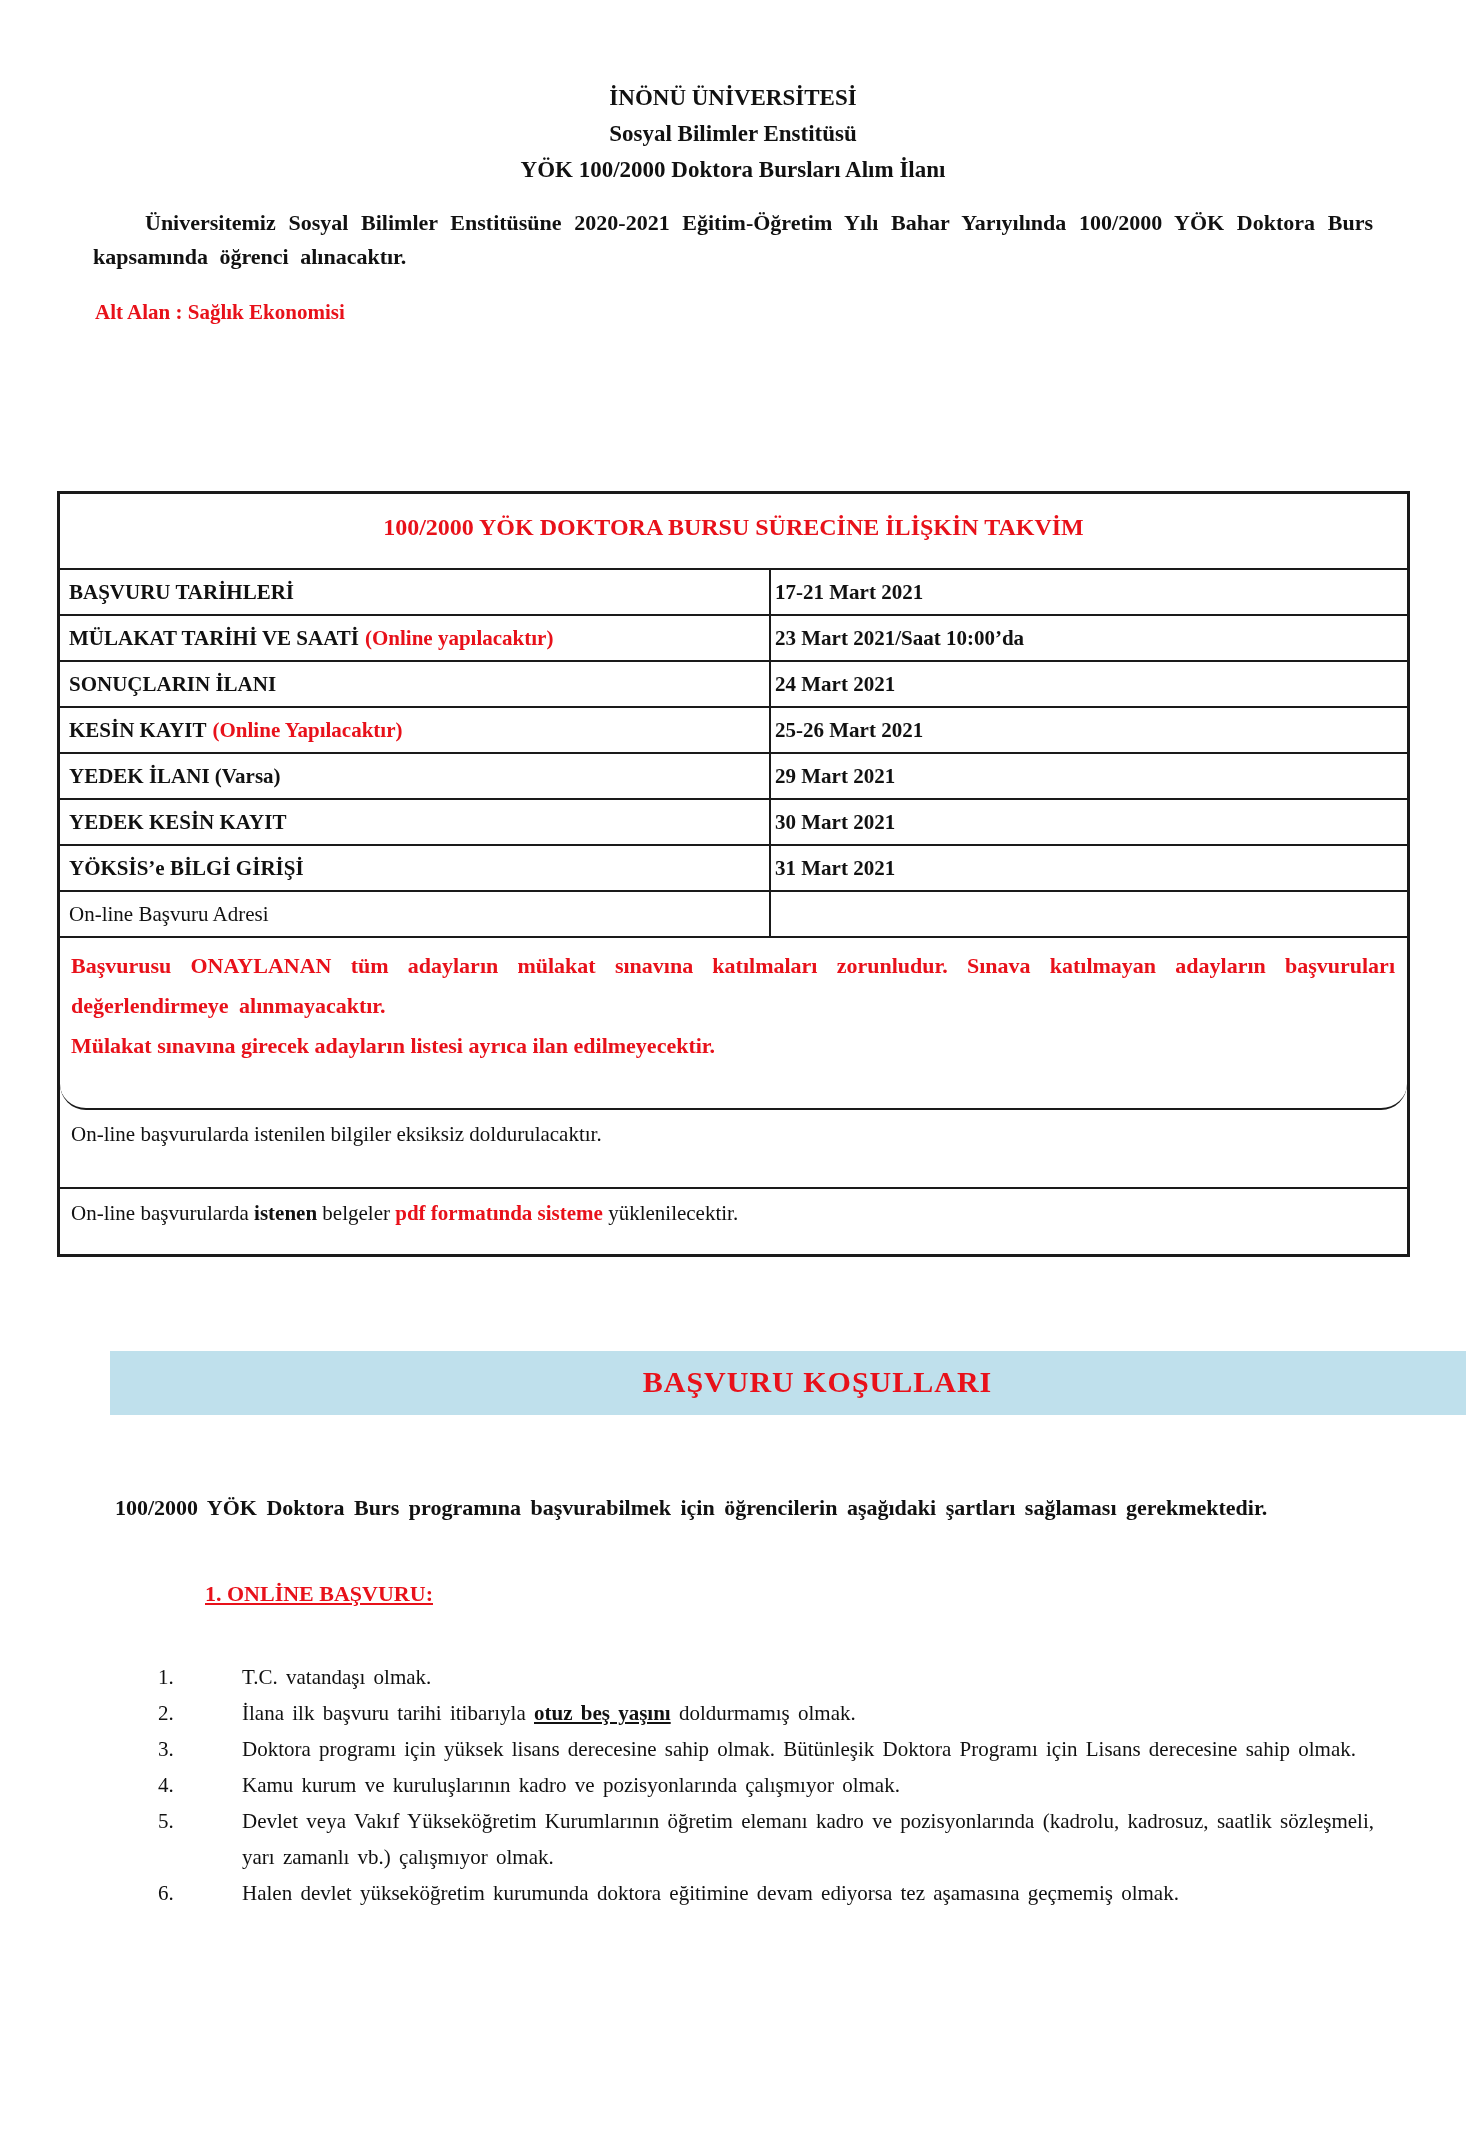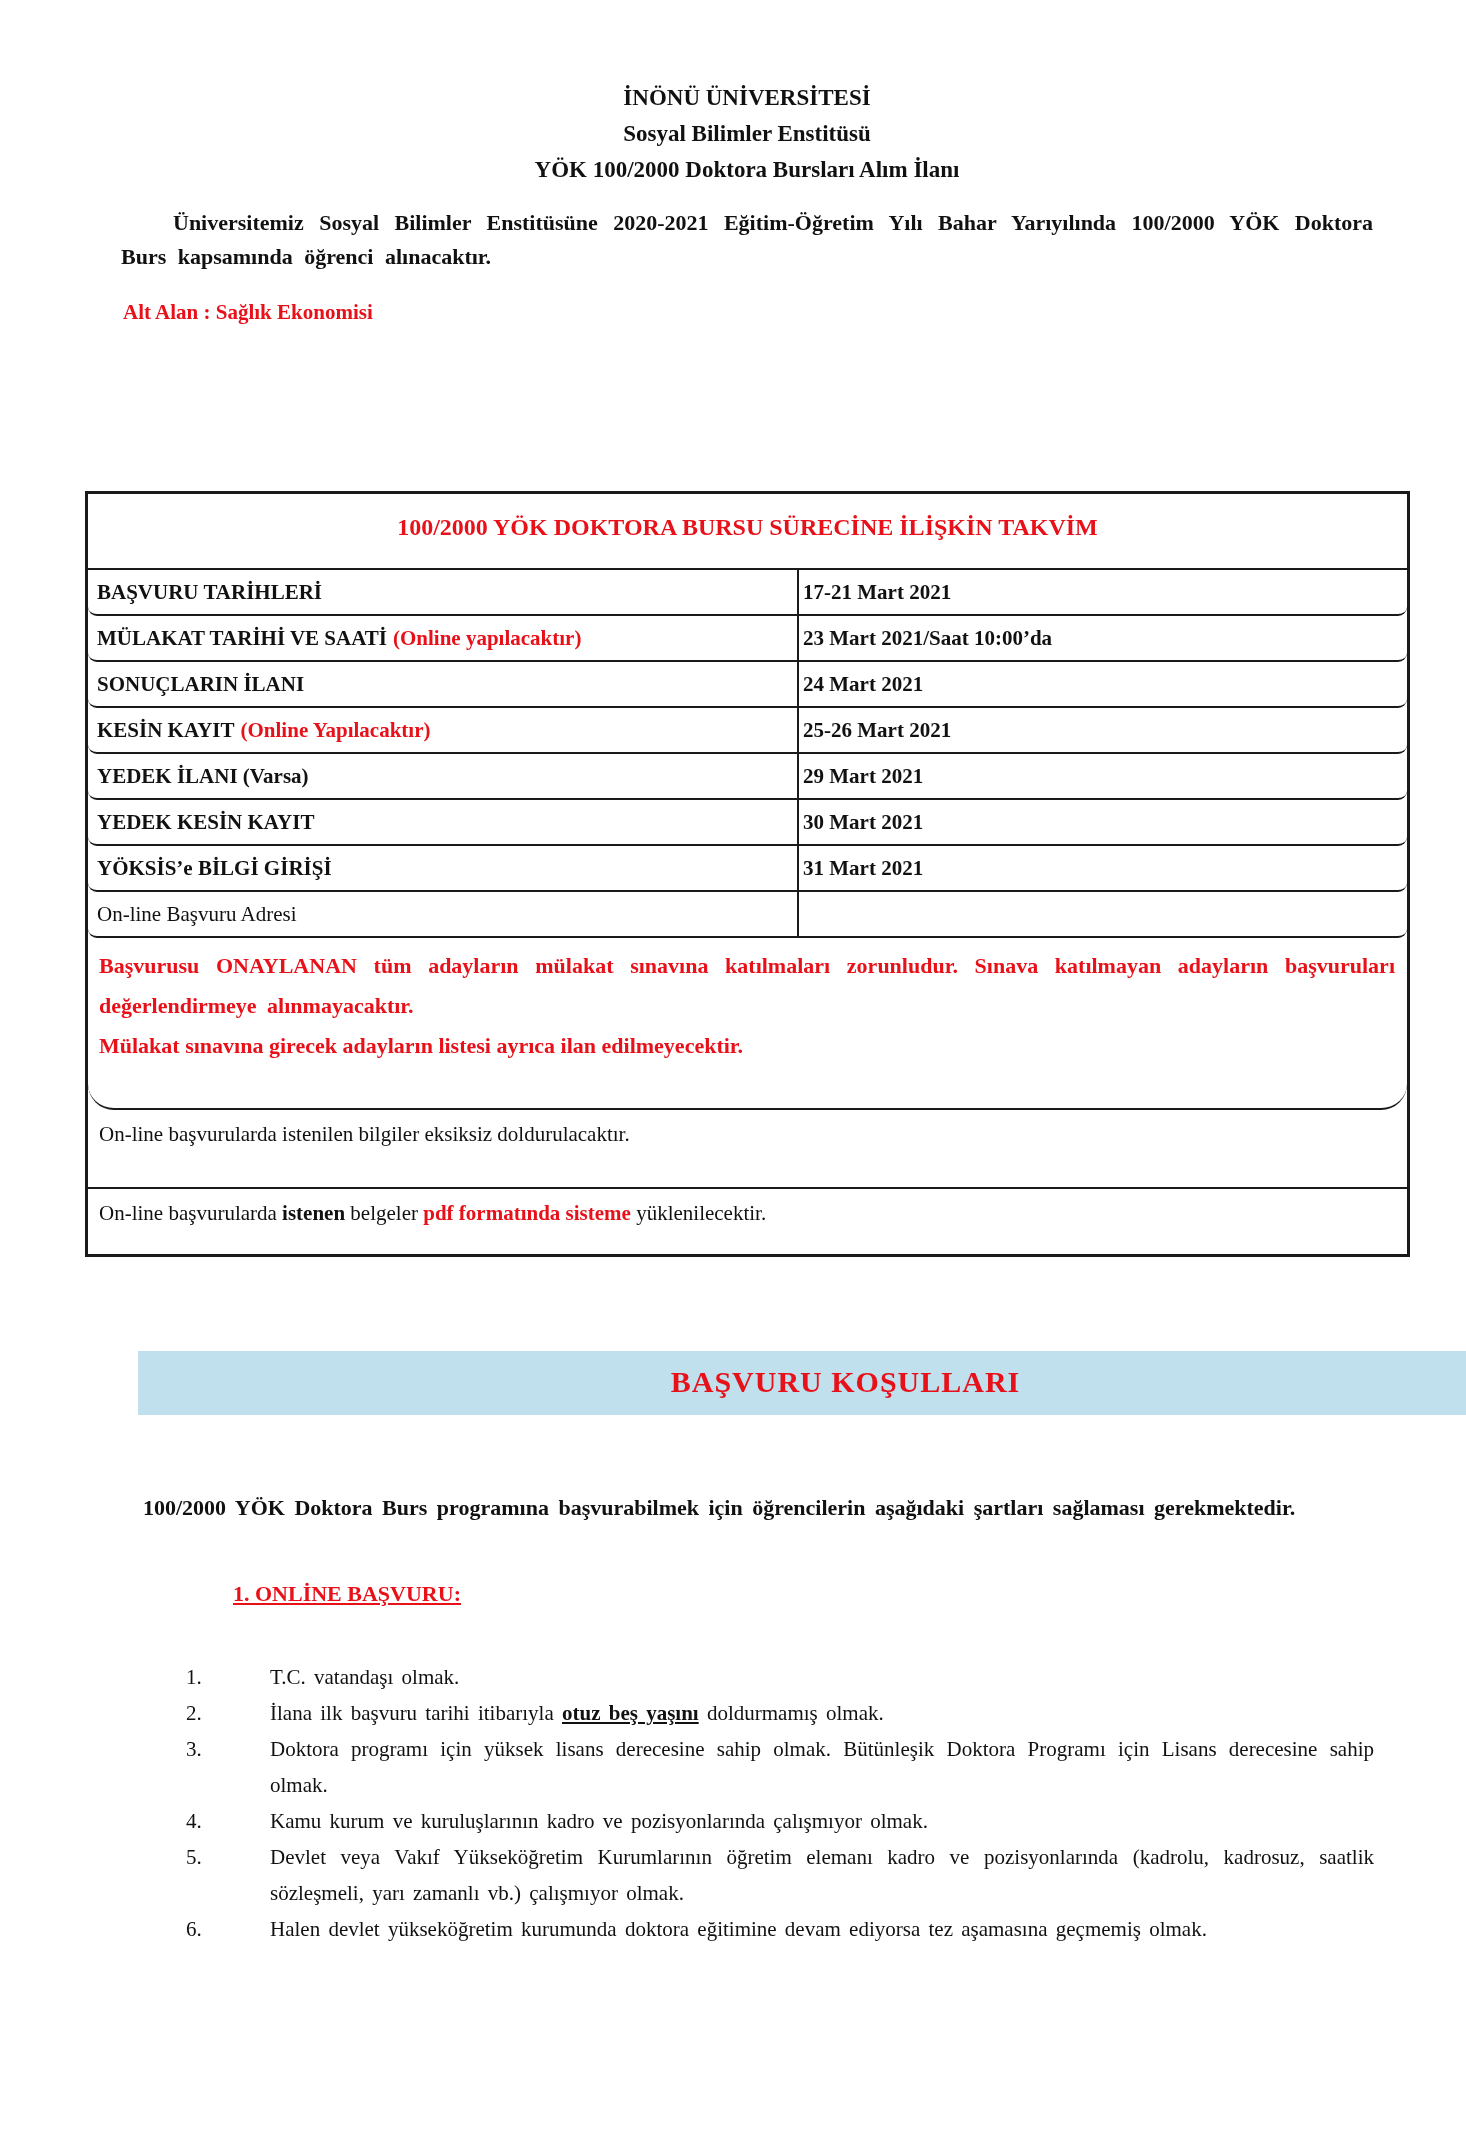--- a/index.html
+++ b/index.html
@@ -8,21 +8,21 @@
     --ink:#111;
     --border:#1a1a1a;
   }
   *{box-sizing:border-box;}
   html,body{margin:0;padding:0;}
   body{
     width:1466px;height:2140px;overflow:hidden;
     background:#ffffff;color:var(--ink);
     font-family:"Liberation Serif","DejaVu Serif",serif;
   }
-  .page{position:relative;width:1466px;height:2140px;padding-left:28px;}
+  .page{position:relative;width:1466px;height:2140px;}
 
   
   .doc-header{padding-top:80px;text-align:center;font-weight:bold;
     font-size:23px;line-height:36px;}
 
   
   .intro{
     margin:18px 93px 0 93px;
     font-size:22px;font-weight:bold;line-height:34px;
     text-align:justify;text-indent:52px;word-spacing:6px;
@@ -37,21 +37,21 @@
   
   .schedule{
     margin:166px 56px 0 57px;
     border:3px solid var(--border);
   }
   .t-title{
     border-bottom:2px solid var(--border);
     text-align:center;color:var(--red);font-weight:bold;
     font-size:24px;line-height:30px;padding:18px 10px 26px 10px;
   }
-  .t-row{display:flex;border-bottom:2px solid var(--border);border-radius:9px;}
+  .t-row{display:flex;border-bottom:2px solid var(--border);}
   .t-row:last-child{border-bottom:none;}
   .t-label{
     flex:0 0 711px;border-right:2px solid var(--border);
     font-weight:bold;font-size:21px;line-height:28px;padding:8px 10px 8px 9px;
   }
   .t-label .note{color:var(--red);margin-left:6px;}
   .t-value{
     flex:1;font-weight:bold;font-size:21px;line-height:28px;
     text-align:left;padding:8px 14px 8px 4px;
   }

